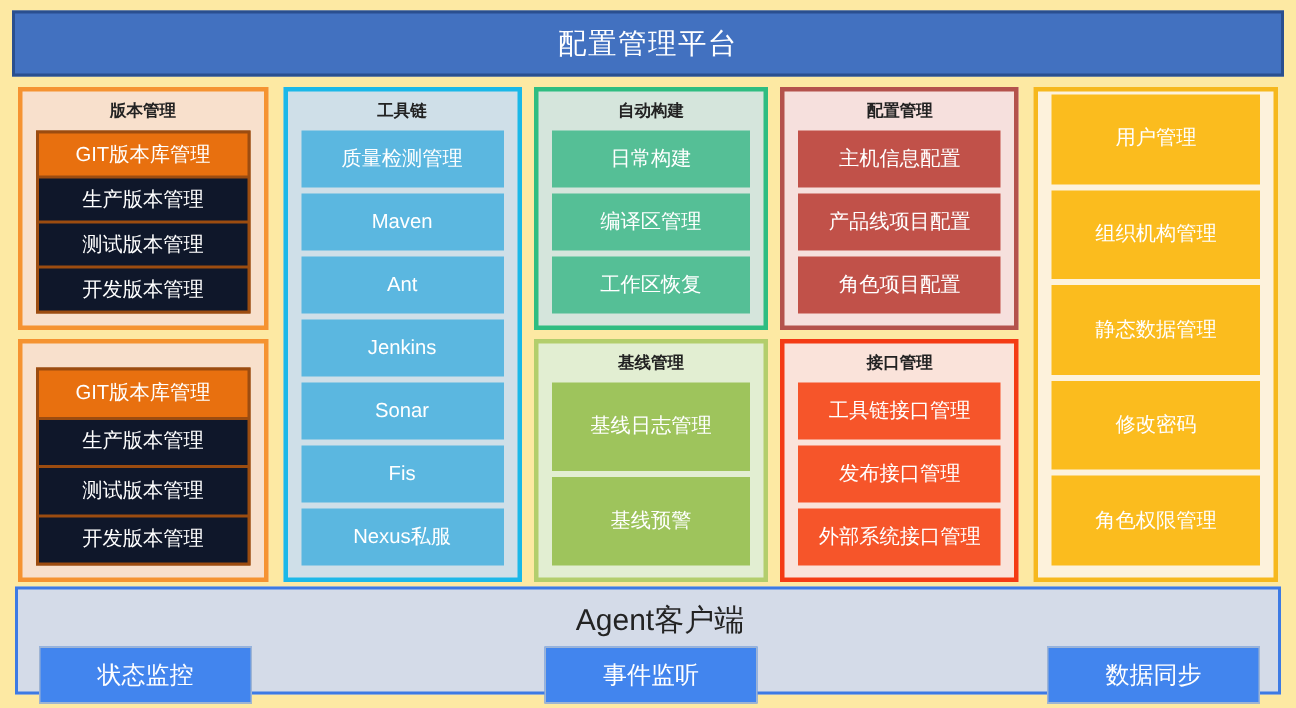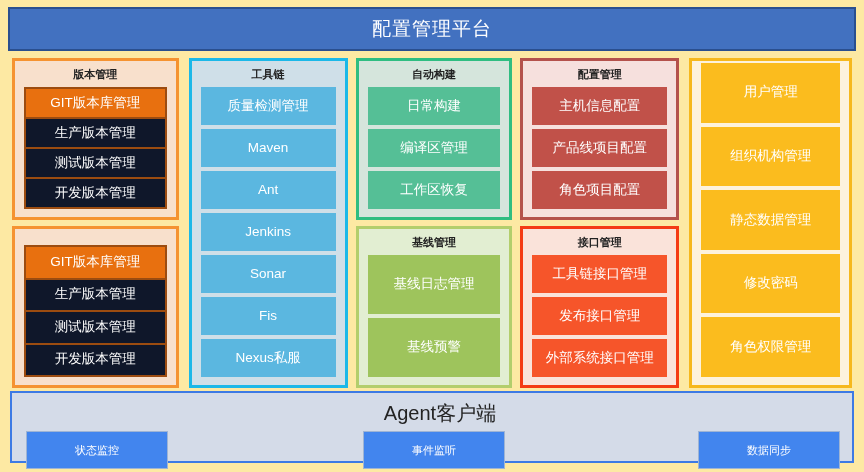--- a/index.html
+++ b/index.html
@@ -177,21 +177,21 @@
     height: 38px;
     margin-top: 2px;
   }
   .agent-btn {
     position: absolute;
     top: 0;
     height: 38px;
     background: #4285ee;
     border: 1px solid #9eb4d4;
     color: #ffffff;
-    font-size: 11px;
+    font-size: 16px;
     display: flex;
     align-items: center;
     justify-content: center;
   }
   .agent-btn-1 { left: 14px;  width: 142px; }
   .agent-btn-2 { left: 351px; width: 142px; }
   .agent-btn-3 { left: 686px; width: 142px; }
 </style>
 </head>
 <body>

